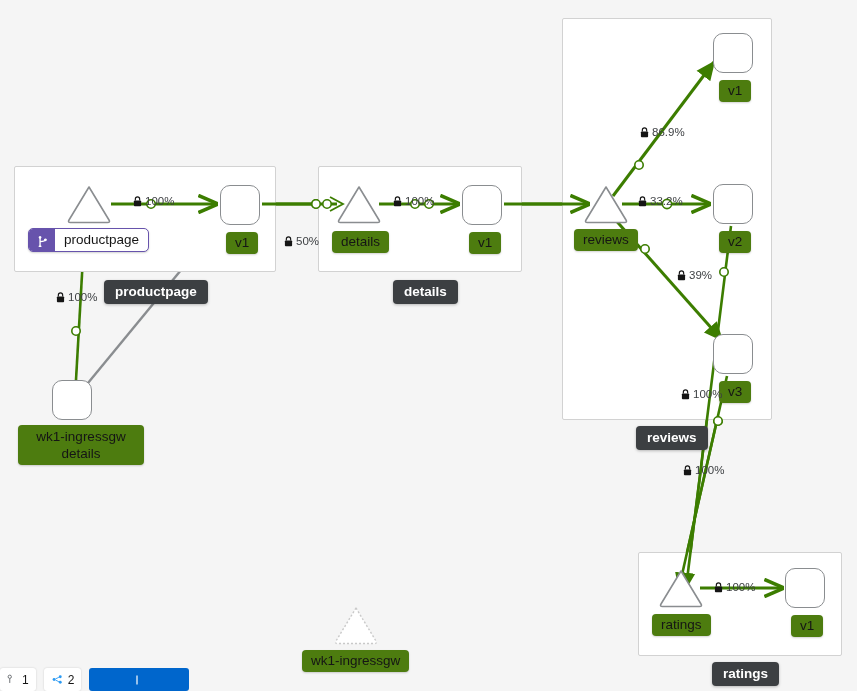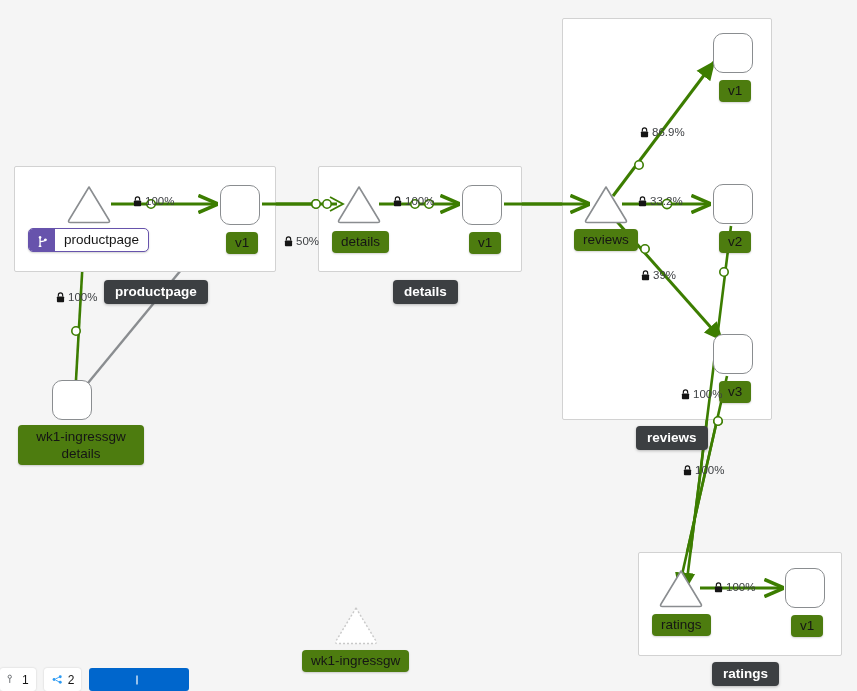--- a/index.html
+++ b/index.html
@@ -304,21 +304,21 @@
   </div>
 
   <div class="elabel" style="left:638px;top:195px;align-items:center;">
     <svg class="lock" viewBox="0 0 10 12">
       <path d="M2.6,5 V3.3 a2.4,2.4 0 0,1 4.8,0 V5" fill="none" stroke="#151515" stroke-width="1.3"></path>
       <rect x="1" y="4.8" width="8" height="6.4" rx="1" fill="#151515"></rect>
     </svg>
     <span class="pct">33.2%</span>
   </div>
 
-  <div class="elabel" style="left:641px;top:269px;">
+  <div class="elabel" style="left:677px;top:269px;">
     <svg class="lock" viewBox="0 0 10 12">
       <path d="M2.6,5 V3.3 a2.4,2.4 0 0,1 4.8,0 V5" fill="none" stroke="#151515" stroke-width="1.3"></path>
       <rect x="1" y="4.8" width="8" height="6.4" rx="1" fill="#151515"></rect>
     </svg>
     <span class="pct">39%</span>
   </div>
 
   <div class="elabel" style="left:681px;top:388px;">
     <svg class="lock" viewBox="0 0 10 12">
       <path d="M2.6,5 V3.3 a2.4,2.4 0 0,1 4.8,0 V5" fill="none" stroke="#151515" stroke-width="1.3"></path>

